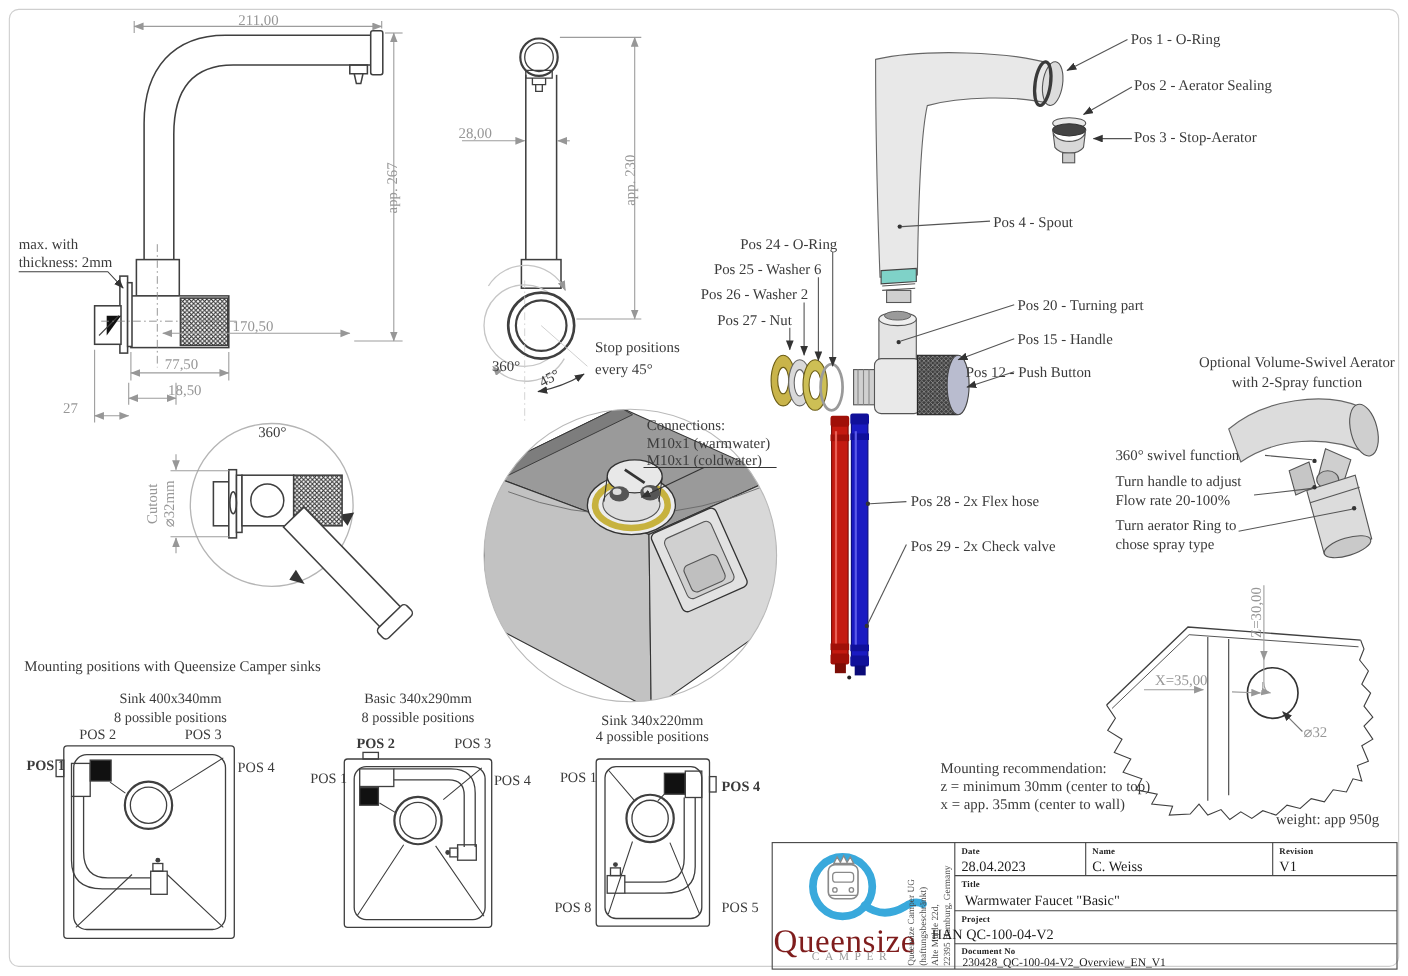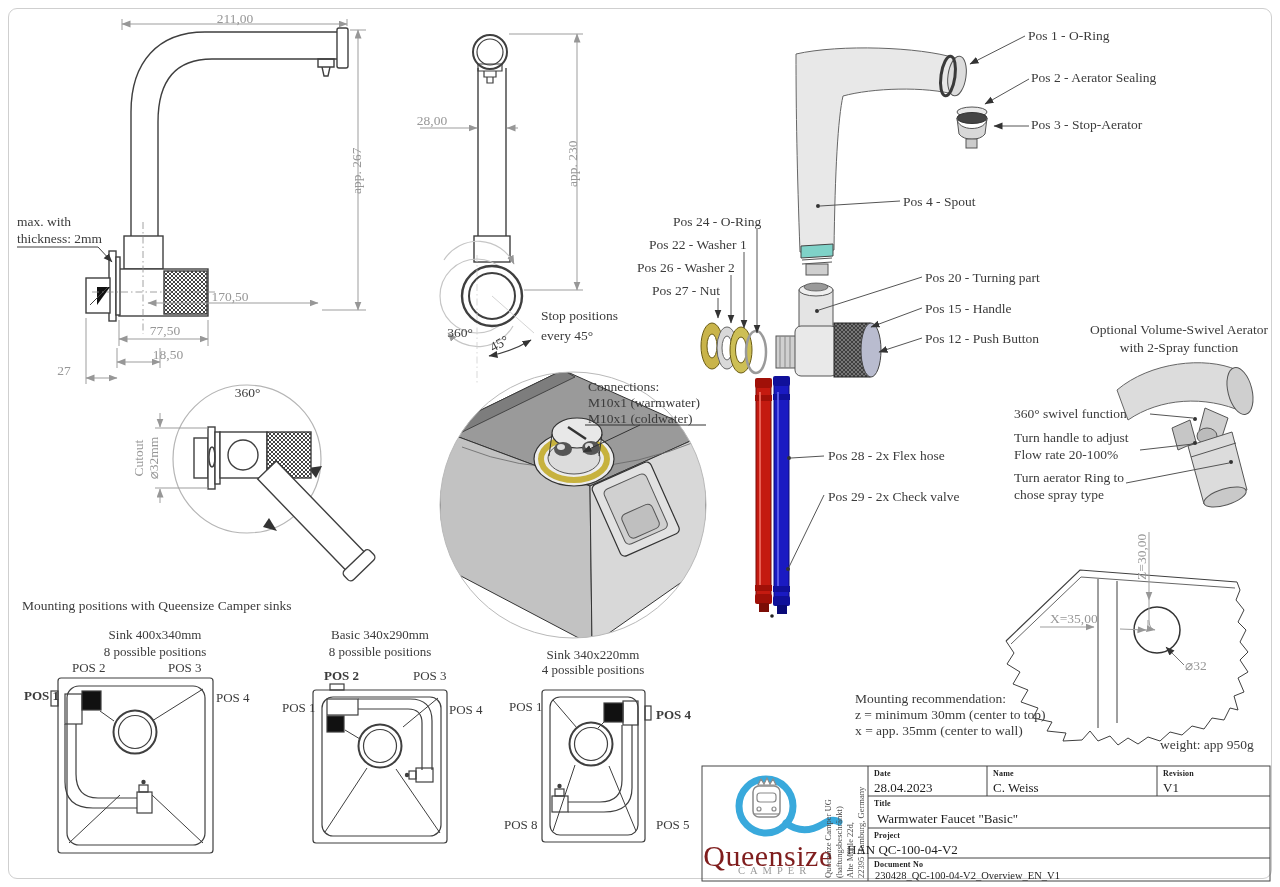--- a/index.html
+++ b/index.html
@@ -348,26 +348,26 @@
 <div class="t ctr" style="left:430px;top:324px;width:60px">360°</div>
 <div class="t" style="left:490px;top:335px;transform:rotate(-28deg)">45°</div>
 <div class="t" style="left:541px;top:307px">Stop positions</div>
 <div class="t" style="left:541px;top:327px">every 45°</div>
 
 <div class="t" style="left:1028px;top:27px">Pos 1 - O-Ring</div>
 <div class="t" style="left:1031px;top:69px">Pos 2 - Aerator Sealing</div>
 <div class="t" style="left:1031px;top:116px">Pos 3 - Stop-Aerator</div>
 <div class="t" style="left:903px;top:193px">Pos 4 - Spout</div>
 <div class="t" style="left:673px;top:213px">Pos 24 - O-Ring</div>
-<div class="t" style="left:649px;top:236px">Pos 22 - Washer 1</div>
+<div class="t" style="left:649px;top:236px">Pos 25 - Washer 6</div>
 <div class="t" style="left:637px;top:259px">Pos 26 - Washer 2</div>
 <div class="t" style="left:652px;top:282px">Pos 27 - Nut</div>
 <div class="t" style="left:925px;top:269px">Pos 20 - Turning part</div>
 <div class="t" style="left:925px;top:300px">Pos 15 - Handle</div>
-<div class="t" style="left:925px;top:330px">Pos 12 - Push Button</div>
+<div class="t" style="left:878px;top:330px">Pos 12 - Push Button</div>
 <div class="t" style="left:828px;top:447px">Pos 28 - 2x Flex hose</div>
 <div class="t" style="left:828px;top:488px">Pos 29 - 2x Check valve</div>
 
 <div class="t ctr" style="left:1086px;top:321px;width:186px">Optional Volume-Swivel Aerator</div>
 <div class="t ctr" style="left:1086px;top:339px;width:186px">with 2-Spray function</div>
 <div class="t" style="left:1014px;top:405px">360° swivel function</div>
 <div class="t" style="left:1014px;top:429px">Turn handle to adjust</div>
 <div class="t" style="left:1014px;top:446px">Flow rate 20-100%</div>
 <div class="t" style="left:1014px;top:469px">Turn aerator Ring to</div>
 <div class="t" style="left:1014px;top:486px">chose spray type</div>

